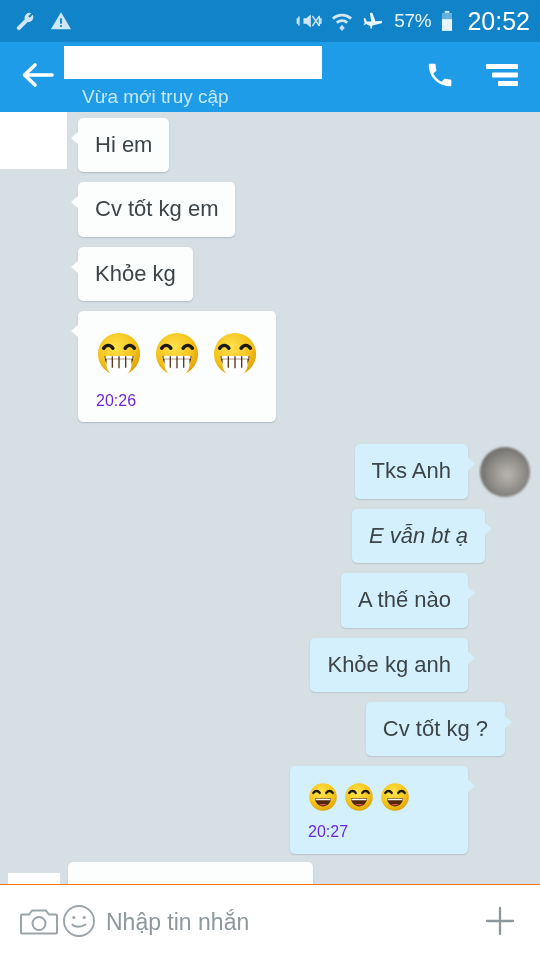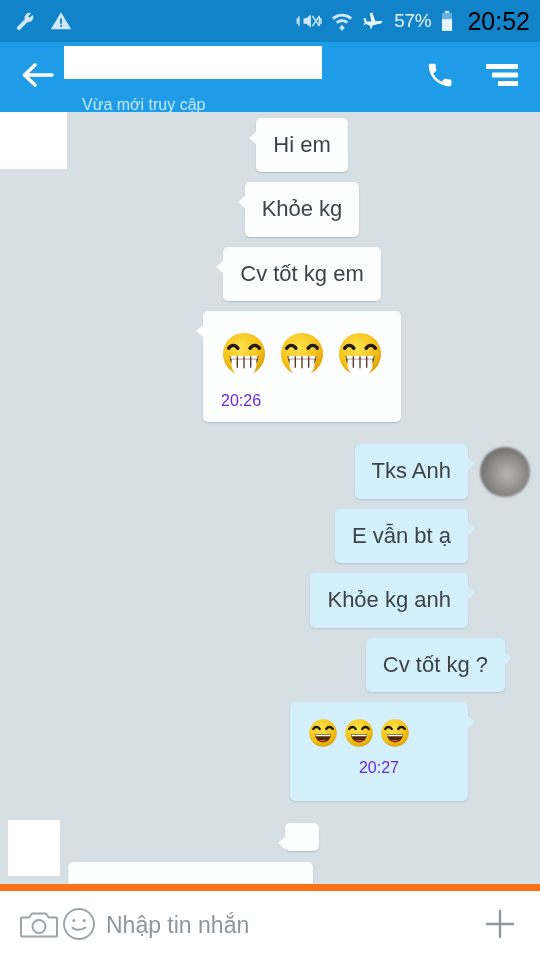--- a/index.html
+++ b/index.html
@@ -24,21 +24,21 @@
     padding: 0 10px 0 14px;
     color: #dceefb;
   }
   .sb-left { display: flex; align-items: center; gap: 14px; }
   .sb-right { margin-left: auto; display: flex; align-items: center; gap: 9px; }
   .sb-ico { display: flex; align-items: center; }
   .sb-battpct {
     font-size: 19px; letter-spacing: -0.3px; color: #e6f3fc;
   }
   .sb-clock {
-    font-size: 25px; color: #000000; letter-spacing: 0px;
+    font-size: 25px; color: #ffffff; letter-spacing: 0px;
     margin-left: 4px;
   }
 
   
   .header {
     height: 70px; flex: 0 0 70px;
     background: #1e9ce8;
     display: flex; align-items: center;
     padding: 0 18px 0 16px;
     position: relative;
@@ -57,22 +57,22 @@
     height: 70px;
   }
   .head-name-redact {
     position: absolute;
     left: 4px; top: 4px;
     width: 258px; height: 33px;
     background: #ffffff;
   }
   .head-sub {
     position: absolute;
-    left: 22px; top: 54px;
-    font-size: 16px;
+    left: 22px; top: 44px;
+    font-size: 19px;
     color: #c7e8fa;
     white-space: nowrap;
   }
   .head-actions { display: flex; align-items: center; gap: 22px; margin-left: auto; }
   .head-btn { width: 40px; height: 44px; display: flex; align-items: center; justify-content: center; }
 
   
   .chat {
     flex: 1 1 auto;
     position: relative;
@@ -80,21 +80,21 @@
     background: #d6dfe4;
     padding-top: 6px;
   }
   .row {
     display: flex;
     align-items: flex-start;
     padding: 0 14px 0 0;
     margin-bottom: 10px;
     position: relative;
   }
-  .row.left { justify-content: center; padding-left: 10px; }
+  .row.left { justify-content: flex-start; padding-left: 10px; }
   .row.right { justify-content: flex-end; padding-right: 12px; }
 
   .avatar-slot { width: 58px; flex: 0 0 58px; }
 
   .bubble {
     max-width: 330px;
     border-radius: 5px;
     padding: 14px 17px;
     font-size: 22px;
     line-height: 1.2;
@@ -163,21 +163,21 @@
     width: 245px; height: 22px;
     background: #fcfdfd;
     border-radius: 5px 5px 0 0;
     box-shadow: 0 1px 1.5px rgba(90,110,125,0.30);
   }
 
   
   .inputbar {
     height: 76px; flex: 0 0 76px;
     background: #ffffff;
-    border-top: 7px solid #f97316;
+    border-top: 1px solid #f97316;
     display: flex; align-items: center;
     padding: 0 22px 0 20px;
     gap: 4px;
   }
   .ib-btn { display: flex; align-items: center; justify-content: center; }
   .ib-placeholder {
     flex: 1 1 auto;
     font-size: 23px;
     color: #8d979c;
     padding-left: 6px;
@@ -289,28 +289,28 @@
       <div class="avatar-slot"></div>
       <div class="bubble in">
         <span>Hi em</span>
       </div>
       <div class="redact-avatar" style="left:0; top:-6px; width:67px; height:57px;"></div>
     </div>
 
     <div class="row left">
       <div class="avatar-slot"></div>
       <div class="bubble in">
-        <span>Khỏe kg</span>
+        <span>Cv tốt kg em</span>
       </div>
     </div>
 
     <div class="row left">
       <div class="avatar-slot"></div>
       <div class="bubble in">
-        <span>Cv tốt kg em</span>
+        <span>Khỏe kg</span>
       </div>
     </div>
 
     <div class="row left">
       <div class="avatar-slot"></div>
       <div class="bubble in" style="padding:20px 18px 12px 18px;">
         <div class="emoji-line">
           <span class="emo big">
             <svg viewBox="0 0 48 48">
               <defs>
@@ -362,41 +362,46 @@
       </div>
     </div>
 
     <div class="row right" style="margin-top:22px; padding-right:72px;">
       <div class="bubble out">
         <span>Tks Anh</span>
       </div>
       <div class="out-avatar"></div>
     </div>
 
+    <div class="row right" style="padding-right:55px;font-style:italic;">
+      <div class="bubble out">
+        <span>E vẫn bt ạ</span>
+      </div>
+    </div>
+
     <div class="row right" style="padding-right:72px;">
       <div class="bubble out">
-        <span>E vẫn bt ạ</span>
-      </div>
-    </div>
-
+        <span>A thế nào</span>
+      </div>
+    </div>
 
     <div class="row right" style="padding-right:72px;">
       <div class="bubble out">
         <span>Khỏe kg anh</span>
       </div>
     </div>
 
     <div class="row right" style="padding-right:35px;">
       <div class="bubble out">
         <span>Cv tốt kg ?</span>
       </div>
     </div>
 
     <div class="row right" style="padding-right:72px;">
-      <div class="bubble out" style="padding:16px 18px 24px 18px; width:178px;text-align:center;">
+      <div class="bubble out" style="padding:16px 18px 12px 18px; width:178px;">
         <div class="emoji-line small">
           <span class="emo sml">
             <svg viewBox="0 0 48 48">
               <defs>
                   <radialGradient id="g2" cx="42%" cy="34%" r="72%">
                 <stop offset="0%" stop-color="#ffe54f"></stop>
                     <stop offset="62%" stop-color="#f6c518"></stop>
                     <stop offset="100%" stop-color="#d99c05"></stop>
               </radialGradient>
                 </defs>

